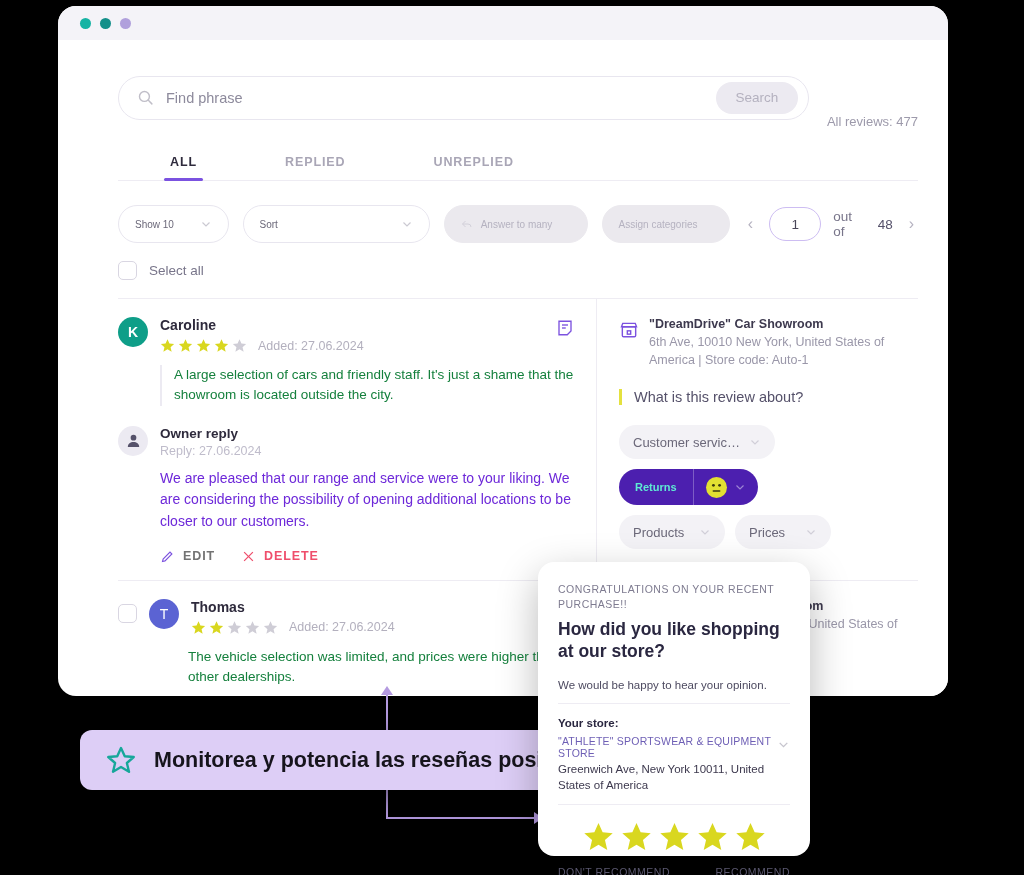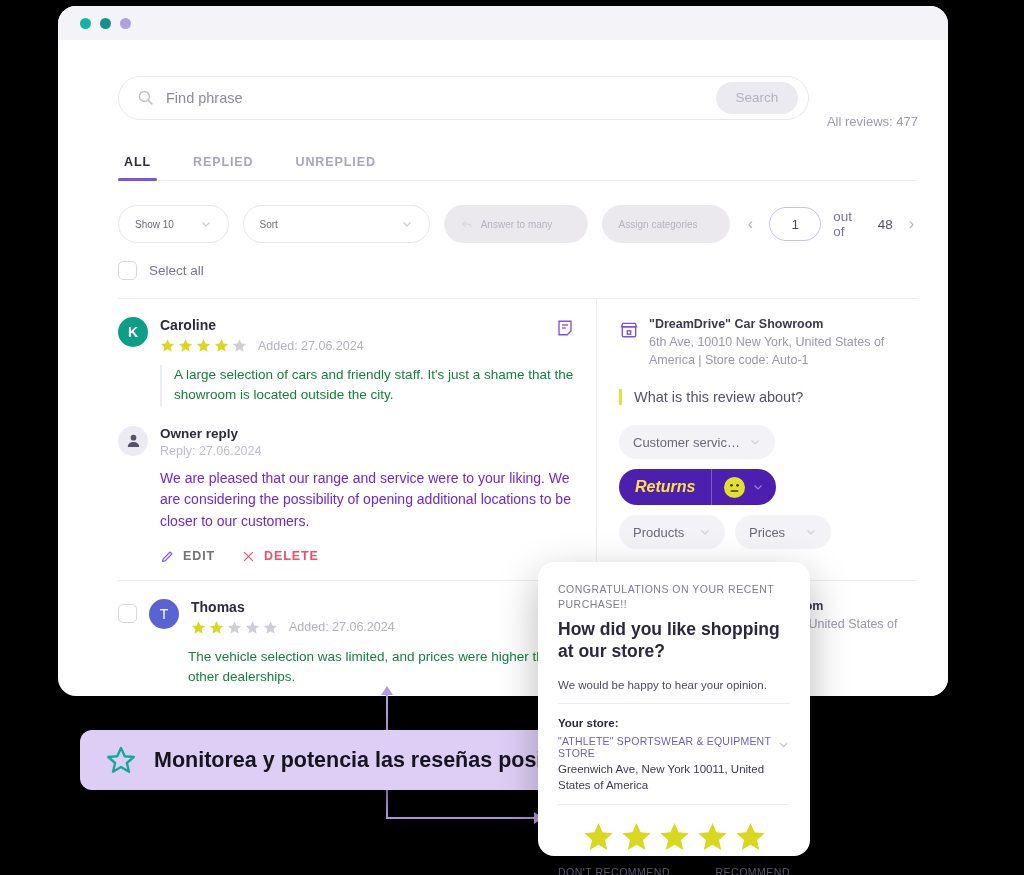--- a/index.html
+++ b/index.html
@@ -48,21 +48,21 @@
     height: 32px; min-width: 82px; border-radius: 18px; background: #eceaf1;
     color: #b4b1bf; font-size: 13.5px; border: 0; cursor: pointer;
     font-family: "Liberation Sans", sans-serif; margin-right: 4px;
   }
   .all-reviews { font-size: 13px; color: #9d9aab; margin-left: 18px; white-space: nowrap; margin-top: 48px; }
 
   
   .tabs { display: flex; gap: 30px; margin-top: 26px; border-bottom: 1px solid #eeecf3; }
   .tab {
     font-size: 12.5px; letter-spacing: .9px; color: #a9a6b6; padding: 0 6px 11px 6px;
-    cursor: pointer; position: relative; font-weight: 600;
+    cursor: pointer; position: relative; font-weight: 600; margin-left: 46px;
   }
   .tab.active { color: #2e2a3c; }
   .tab.active::after {
     content: ""; position: absolute; left: 0; right: 0; bottom: -1px; height: 3px;
     background: #7b52e0; border-radius: 2px;
   }
 
   
   .controls { display: flex; align-items: center; margin-top: 24px; gap: 14px; }
   .pill {
@@ -152,22 +152,22 @@
   .q-about {
     margin-top: 20px; padding-left: 12px; border-left: 3px solid #e4e13f;
     font-size: 14.5px; color: #55516a;
   }
   .cat-row { display: flex; gap: 10px; margin-top: 20px; flex-wrap: wrap; align-items: center; }
   .cat {
     height: 34px; border-radius: 18px; background: #f3f2f6; color: #6b6879;
     display: flex; align-items: center; gap: 8px; padding: 0 14px; font-size: 13px; cursor: pointer;
   }
   .cat-purple {
-    height: 36px; border-radius: 19px; background: #4c1faf; color: #fde047;
-    display: flex; align-items: center; font-size: 16px; font-weight: 600; cursor: pointer; overflow: hidden; font-style: italic;
+    height: 36px; border-radius: 19px; background: #4c1faf; color: #5eead4;
+    display: flex; align-items: center; font-size: 11px; font-weight: 600; cursor: pointer; overflow: hidden;
   }
   .cat-purple .lbl { padding: 0 16px; }
   .cat-purple .div { width: 1px; height: 36px; background: rgba(255,255,255,.28); }
   .cat-purple .emo { display: flex; align-items: center; gap: 7px; padding: 0 12px; }
   .emoji-circle { width: 21px; height: 21px; border-radius: 50%; background: #e2e132; display:block; }
 
   
   .survey {
     position: absolute; left: 538px; top: 562px; width: 272px; height: 294px;
     background: #fff; border-radius: 16px; padding: 20px 20px 0 20px;

